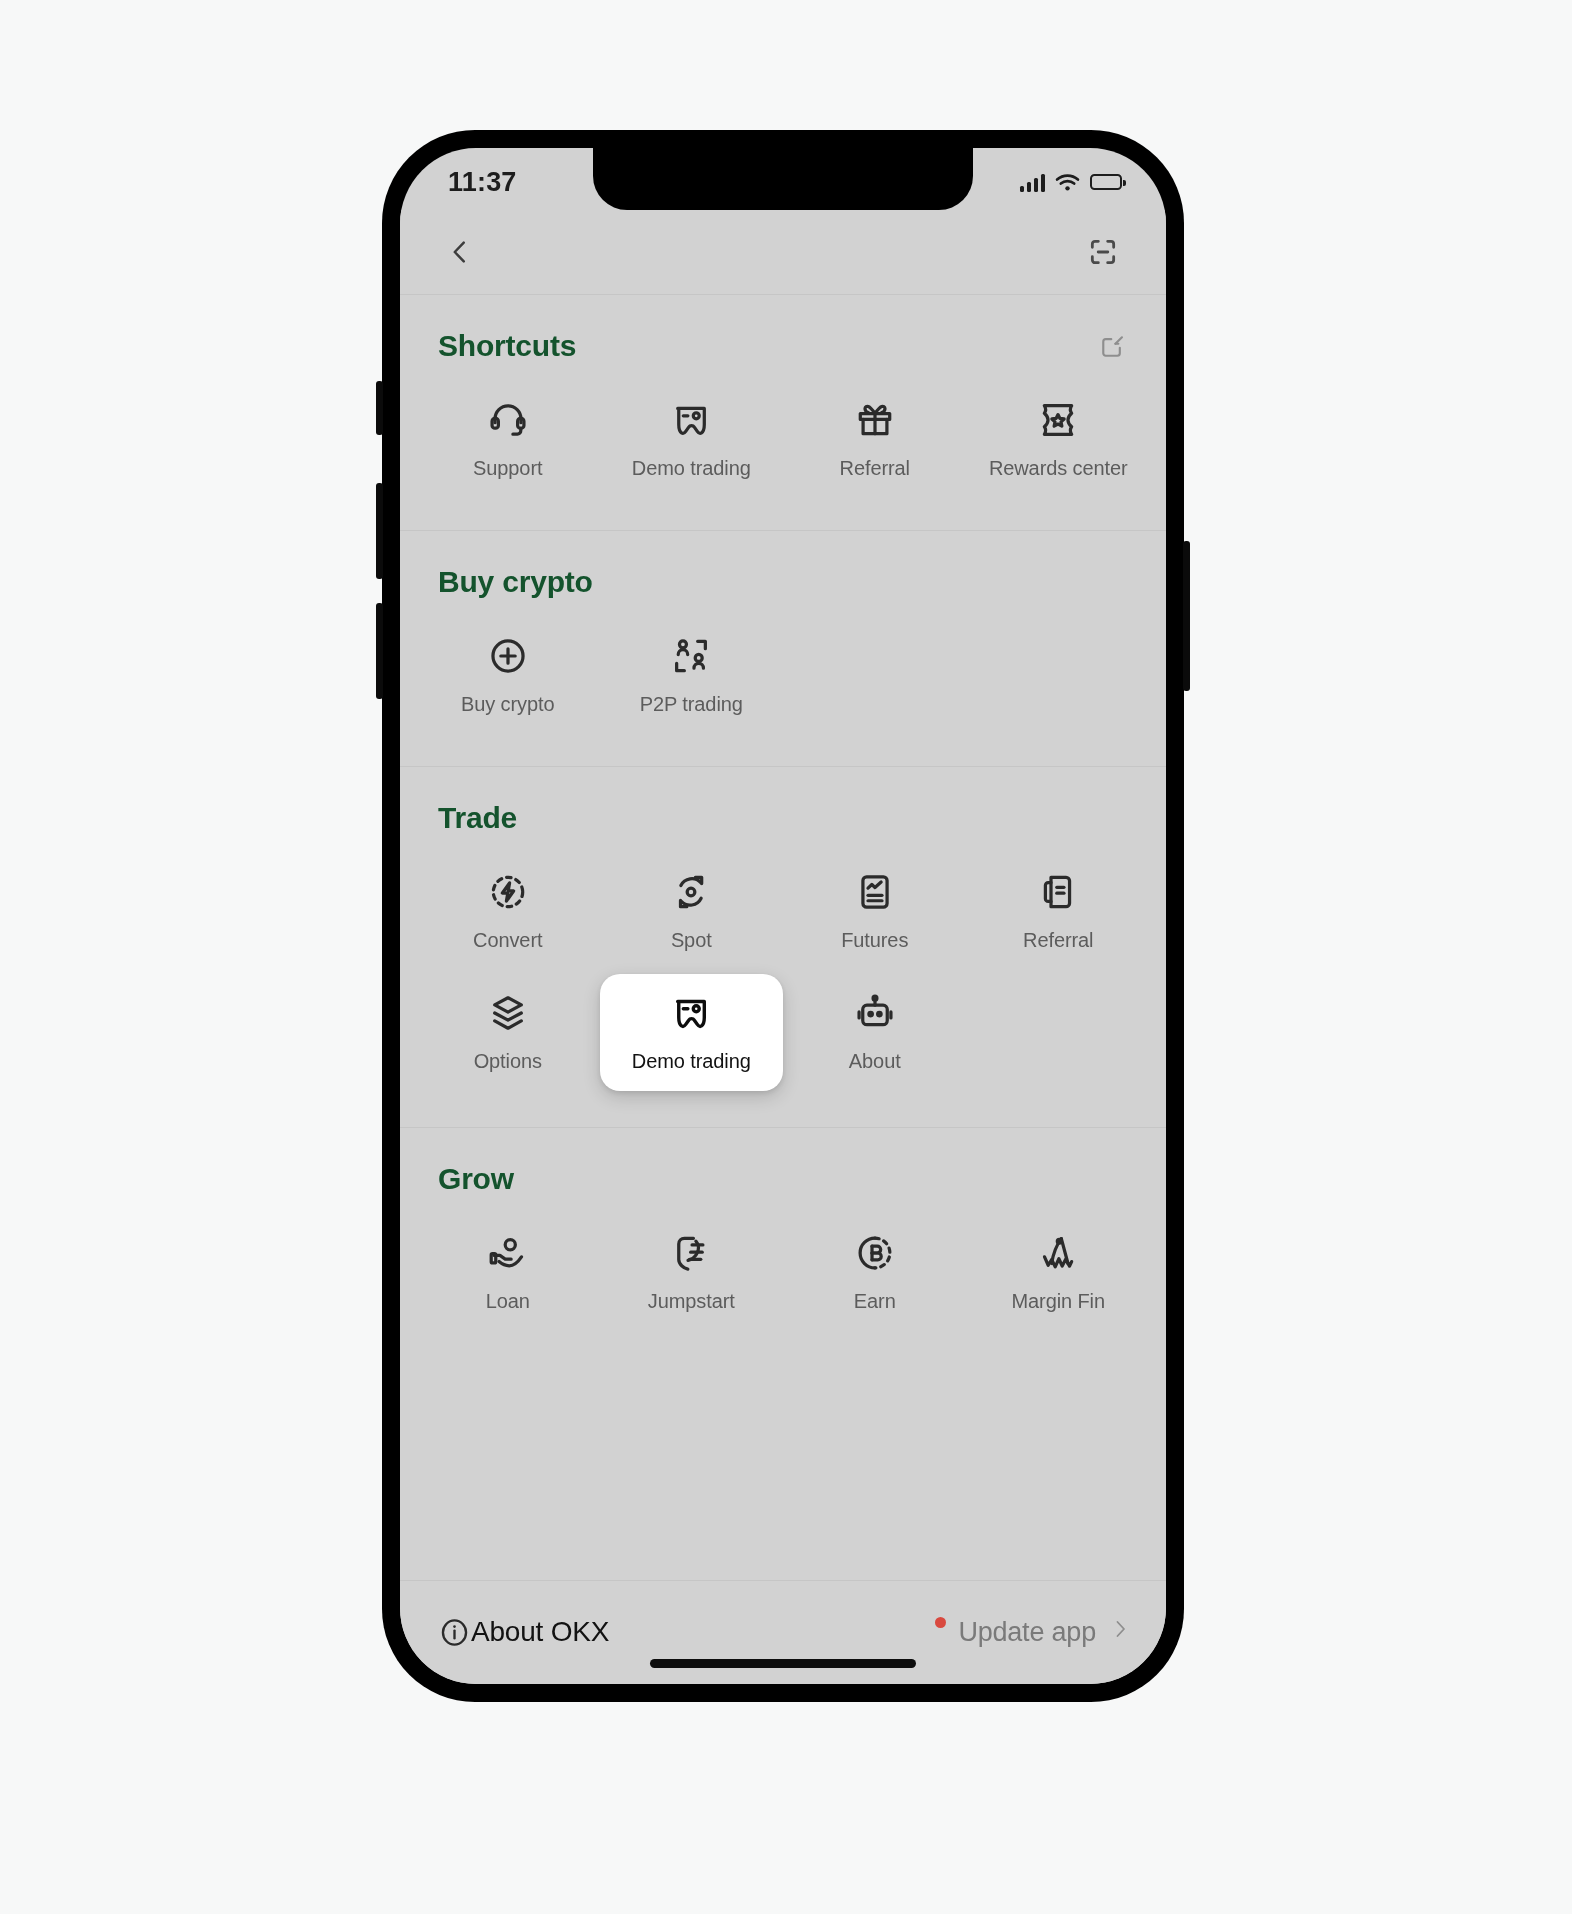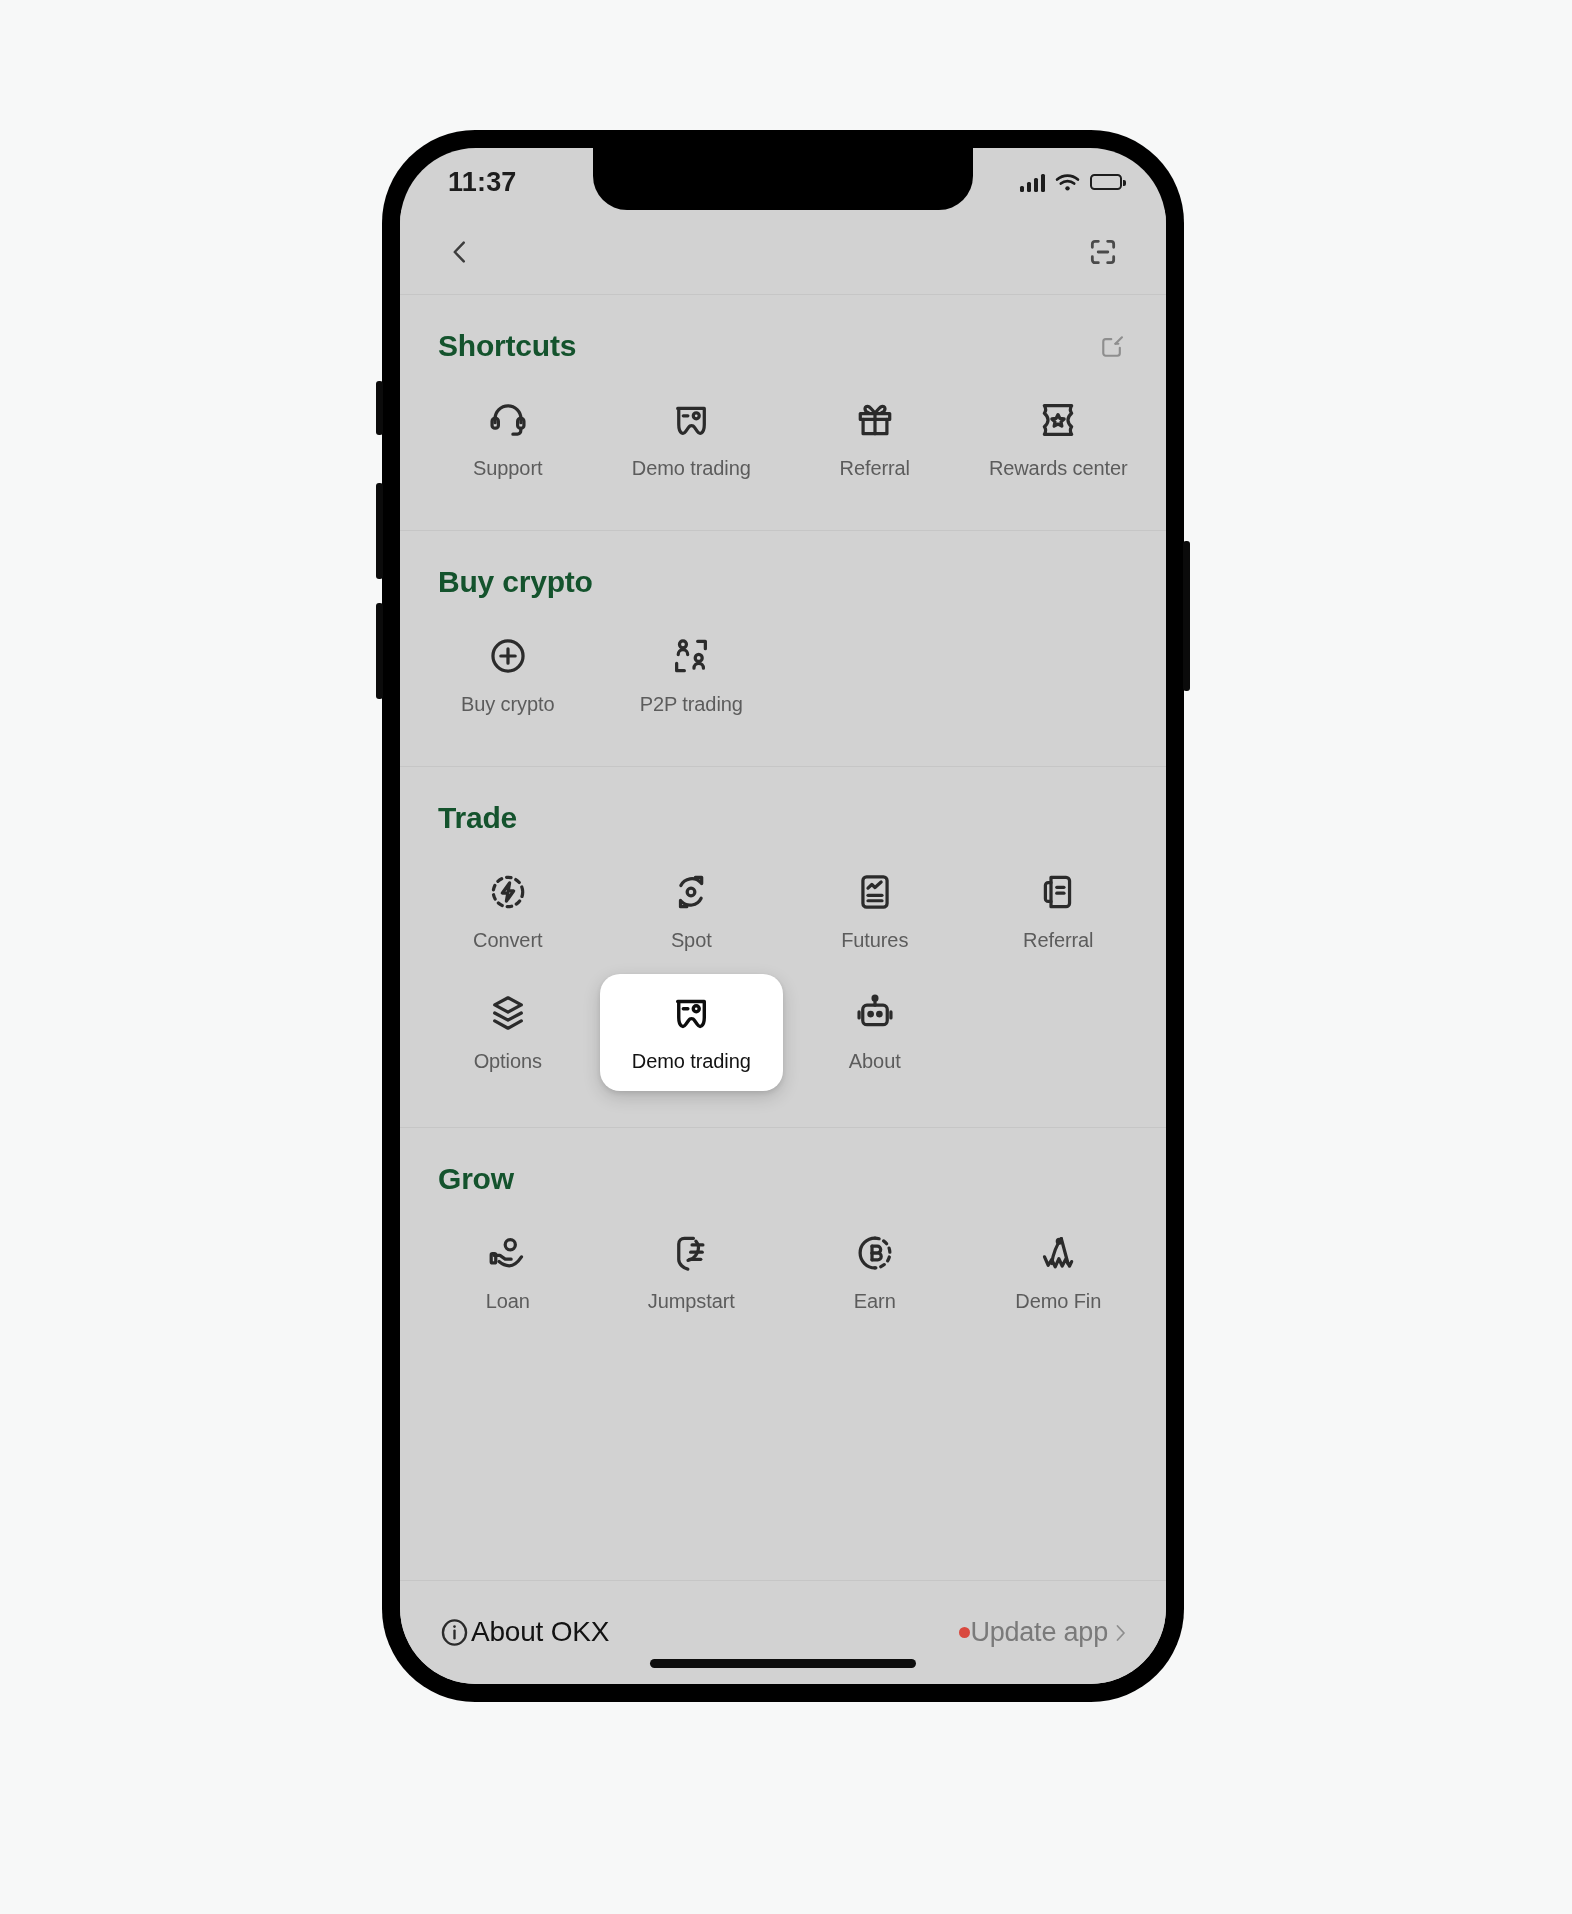--- a/index.html
+++ b/index.html
@@ -126,21 +126,21 @@
 
   .footer {
     margin-top: auto; flex: none;
     height: 104px;
     border-top: 1px solid #c6c6c6;
     display: flex; align-items: center; justify-content: space-between;
     padding: 0 34px 0 38px;
   }
   .foot-left { display: flex; align-items: flex-start; }
   .foot-label { font-size: 28px; color: #121212; letter-spacing: -0.2px; }
-  .foot-right { display: flex; align-items: center; }
+  .foot-right { display: flex; align-items: flex-start; gap: 12px; }
   .red-dot { width: 11px; height: 11px; border-radius: 50%; background: #d9493f; display:block; }
   .foot-update { font-size: 27px; color: #7a7a7a; letter-spacing: -0.2px; }
 
   .home-ind {
     position: absolute; bottom: 16px; left: 50%; transform: translateX(-50%);
     width: 266px; height: 9px; border-radius: 5px; background: #0d0d0d;
     z-index: 40;
   }
   svg { display: block; }
 </style>
@@ -479,21 +479,21 @@
               <span class="ic">
                 <svg viewBox="0 0 24 24" width="42" height="42">
                   <g fill="none" stroke="#2b2b2b" stroke-width="1.85" stroke-linecap="round" stroke-linejoin="round">
                     <path d="M13.9 3.8 17.7 18"></path>
                     <path d="M13.9 3.8C11.1 7.6 9.2 12.4 8.4 18"></path>
                     <path d="M4.3 14.2 6.4 19l2-3.3 2 4.2 2.1-4.6 1.9 4.1 2-3.8 2.2 3.9 1.2-2.6"></path>
                     <circle cx="12.7" cy="5.3" r="1.1"></circle>
                   </g>
                 </svg>
               </span>
-              <span class="lbl">Demo Fin</span>
+              <span class="lbl">Margin Fin</span>
             </div>
           </div>
         </div>
 
         <div class="footer">
           <div class="foot-left">
             <span>
               <svg viewBox="0 0 24 24" width="33" height="33">
                 <g fill="none" stroke="#2b2b2b" stroke-width="1.7" stroke-linecap="round">
                   <ellipse cx="12" cy="12" rx="8.4" ry="8.8"></ellipse>

